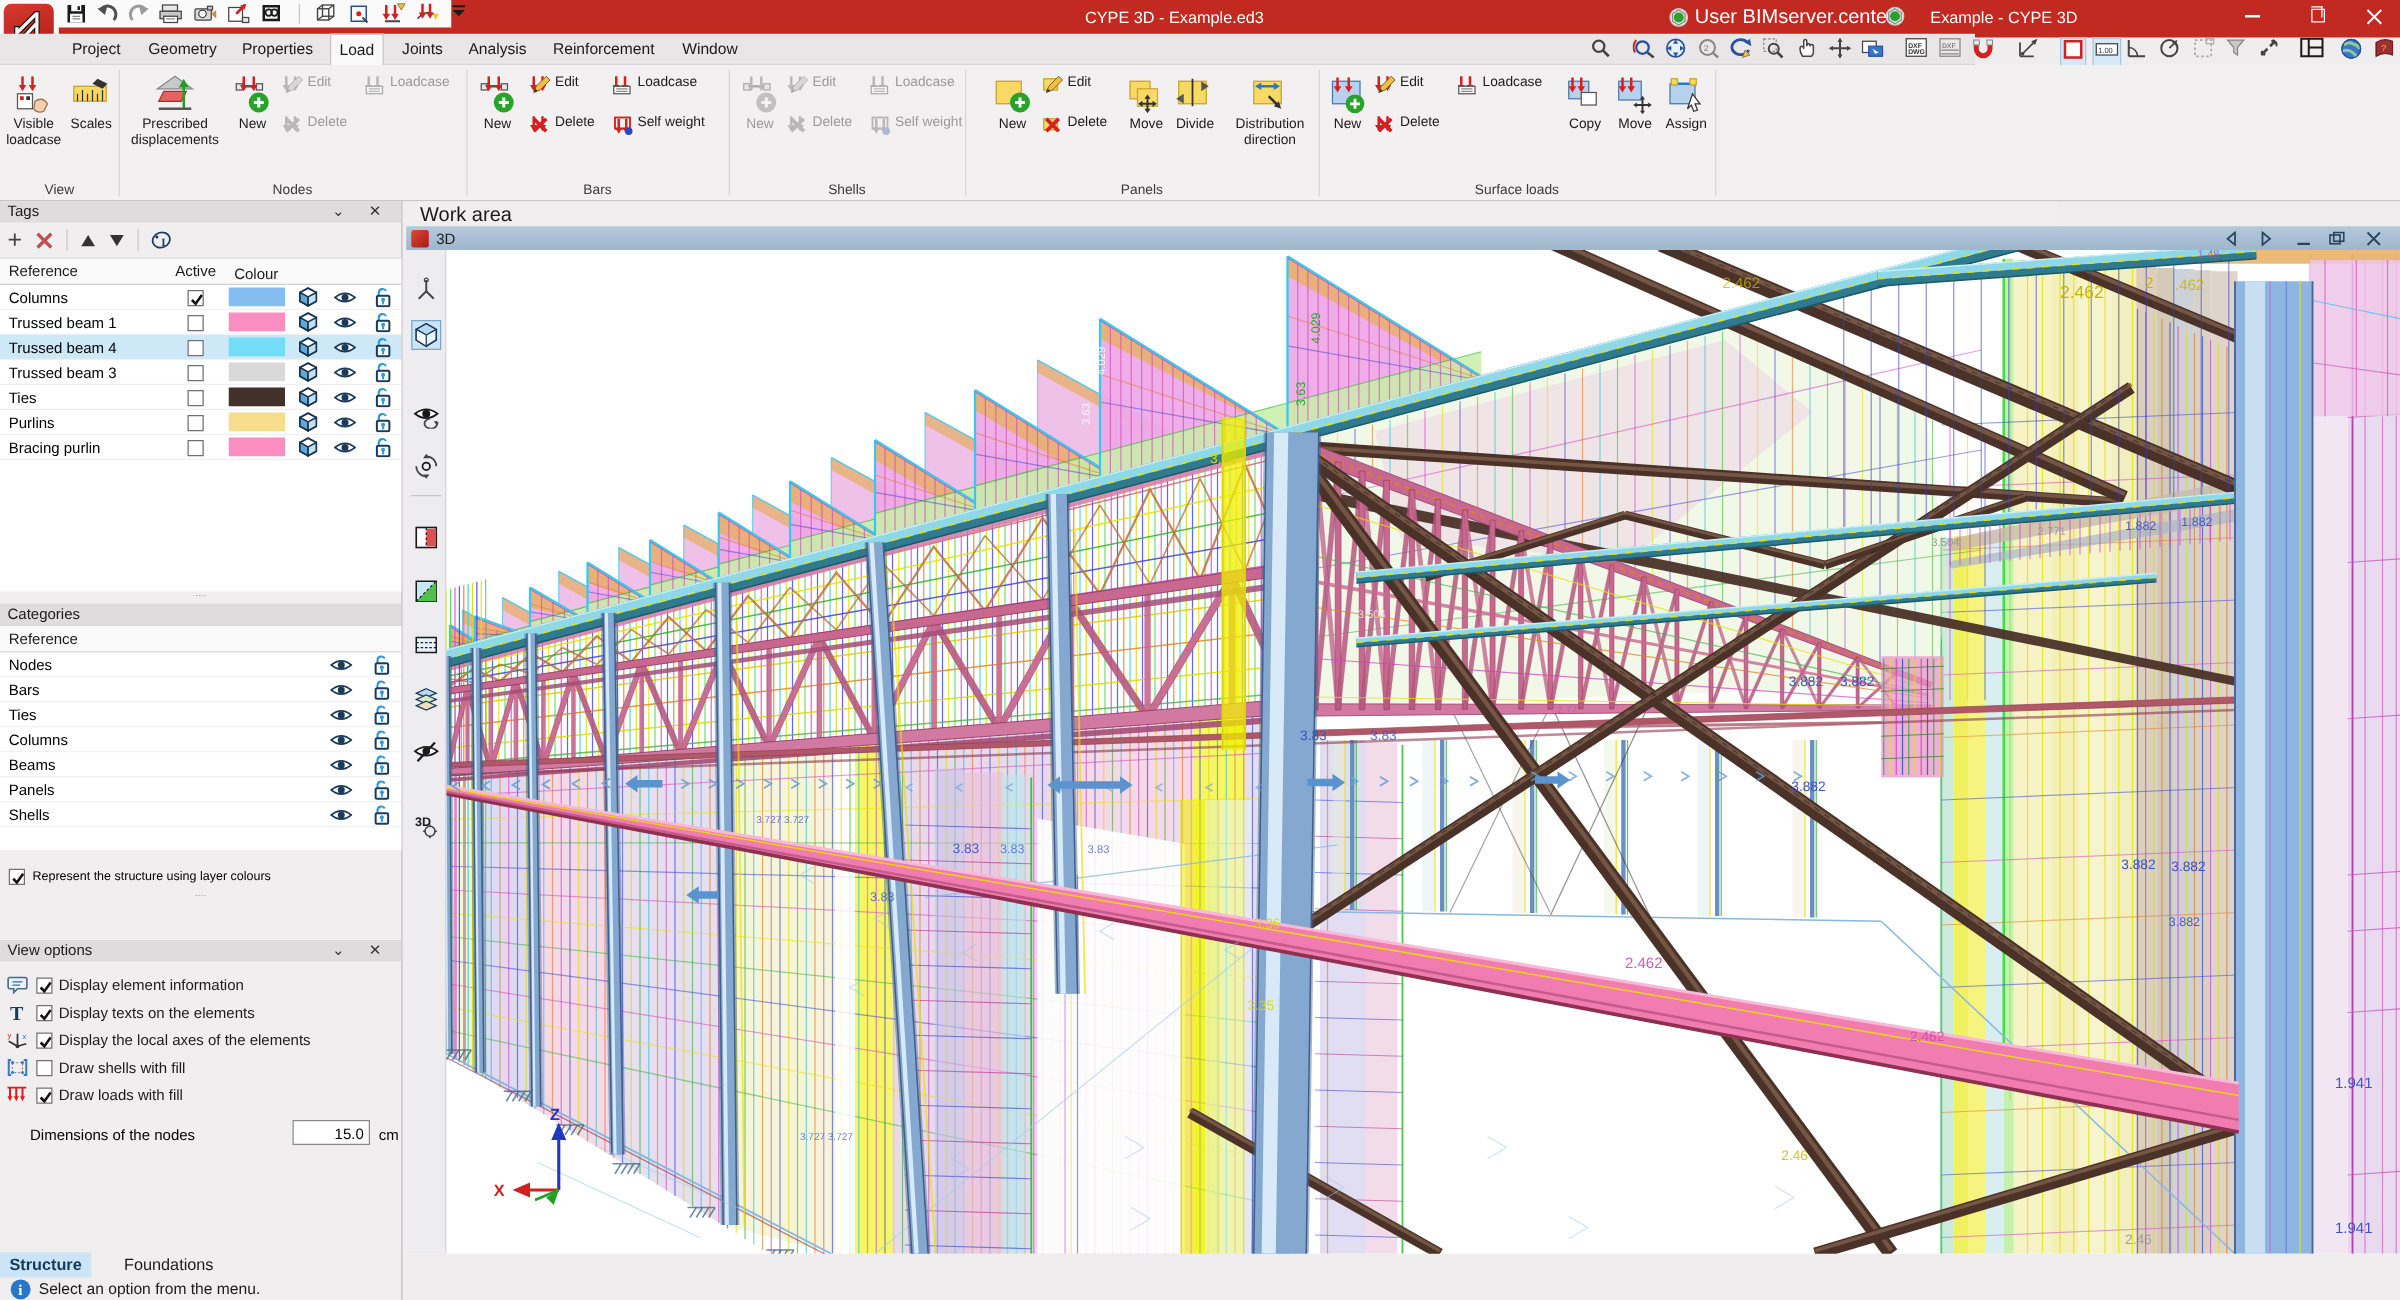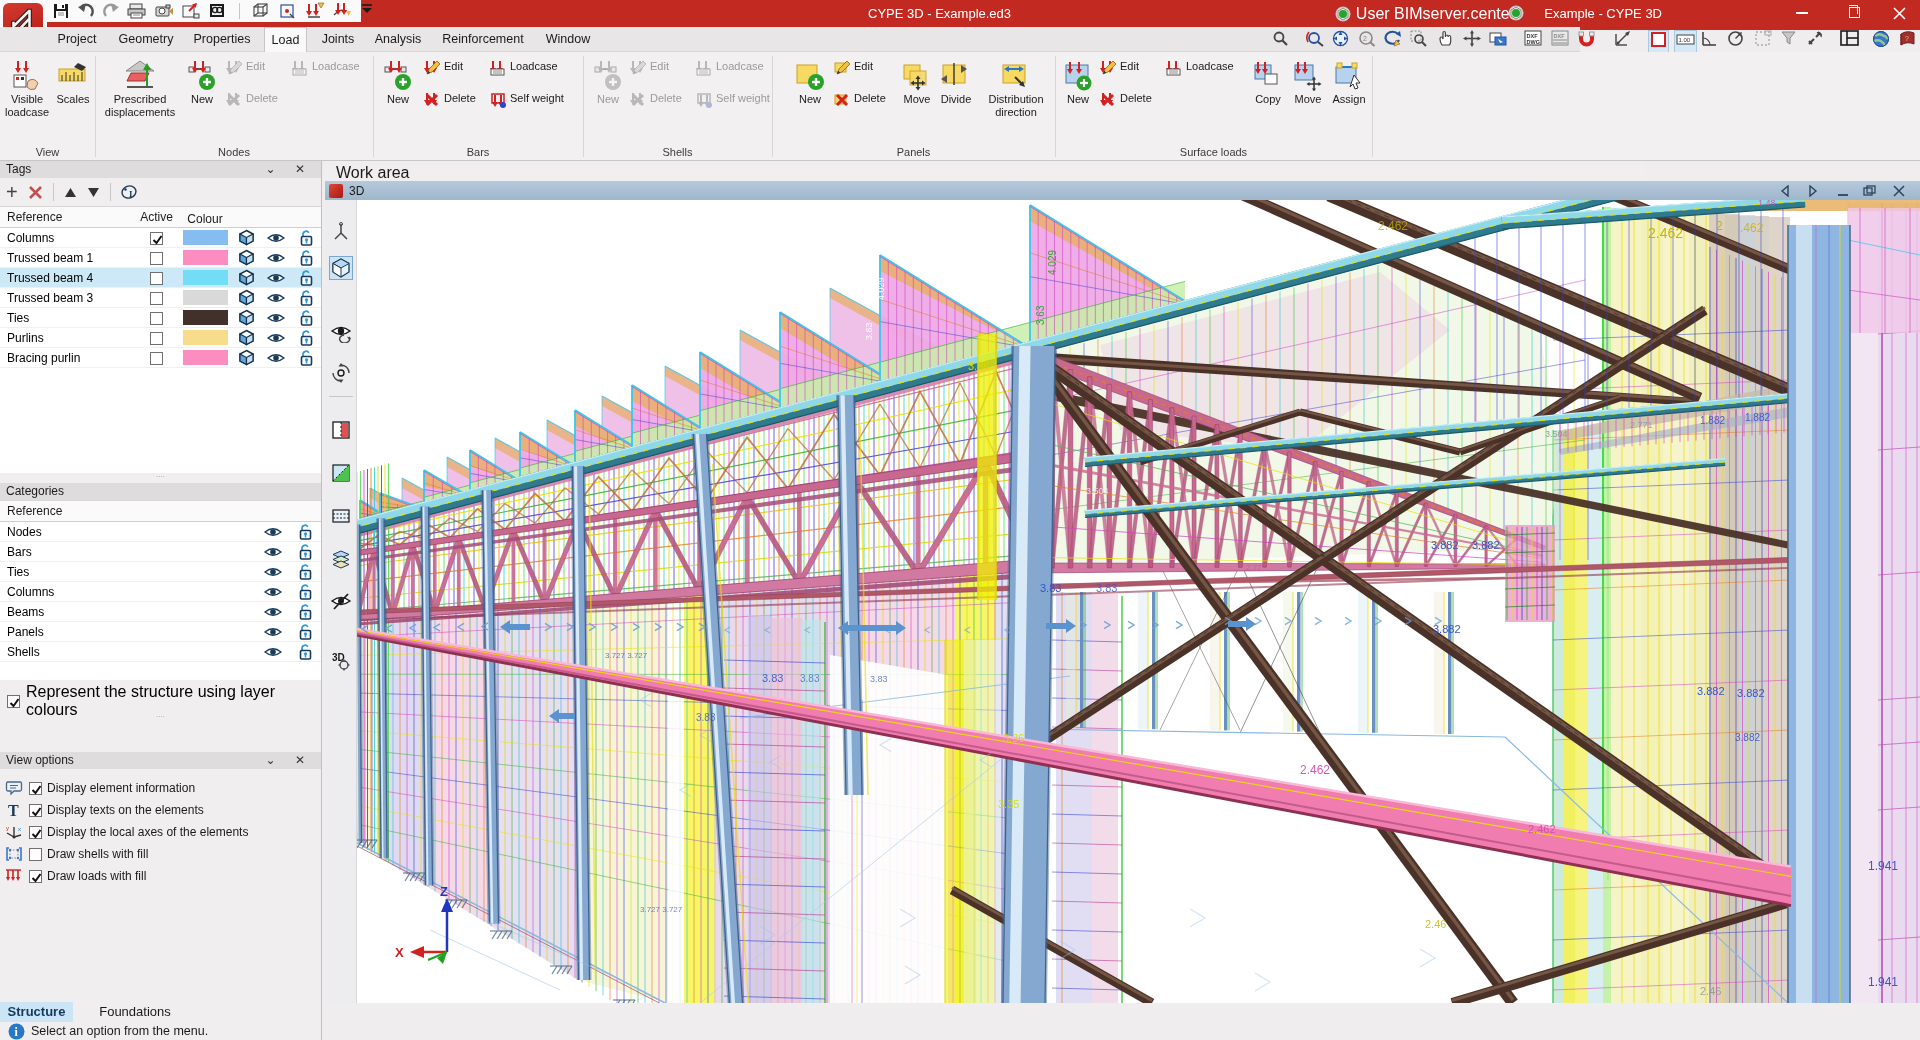--- a/index.html
+++ b/index.html
@@ -1113,21 +1113,21 @@
               <path d="M4 7.5 L4 5.2 A3.1 3.1 0 0 1 9.8 3.8" fill="none" stroke="#2E9AD8" stroke-width="1.7"></path>
               <rect x="2.5" y="7.5" width="10" height="8.5" rx="1.2" fill="#fff" stroke="#1a3a5c" stroke-width="1.6"></rect>
               <circle cx="7.5" cy="10.8" r="1.6" fill="#2E9AD8"></circle>
               <rect x="6.7" y="11.5" width="1.6" height="3" fill="#2E9AD8"></rect>
             </svg>
           </div>
         </div>
     <div style="height:18px;background:#fff"></div>
   </div>
   <div style="height:10px"></div>
-  <div style="display:flex;align-items:center;gap:6px;padding-left:7px;height:22px;font-size:16px">
+  <div style="display:flex;align-items:center;gap:6px;padding-left:7px;height:22px;font-size:10px">
     <span class="cb2"><svg width="13" height="13" viewBox="0 0 13 13">
             <polyline points="2.5,7 5.5,10 10.5,3" fill="none" stroke="#111" stroke-width="2"></polyline>
           </svg></span>
     <span>Represent the structure using layer colours</span>
       </div>
   <div style="height:8px;text-align:center;color:#999;font-size:8px;line-height:5px">....</div>
  </div>
  <div id="vo-wrap">
   <div class="phdr">View options<span class="pctl">⌄&nbsp;✕</span></div>
   <div style="height:8px"></div>
@@ -1199,20 +1199,25 @@
               <polygon points="13,13 11,9 15,9"></polygon>
             </g>
             <line x1="1" y1="2" x2="16" y2="2" stroke="#D42020" stroke-width="1.4"></line>
           </svg>
         </span>
         <span class="cb2"><svg width="13" height="13" viewBox="0 0 13 13">
             <polyline points="2.5,7 5.5,10 10.5,3" fill="none" stroke="#111" stroke-width="2"></polyline>
           </svg></span>
         <span class="vot">Draw loads with fill</span>
       </div>
+  <div class="formrow" style="margin-top:7px">
+    <span style="position:absolute;left:24px;top:7px">Dimensions of the nodes</span>
+    <input class="finput" style="left: 234px; top: 2px;" value="15.0">
+    <span style="position:absolute;left:303px;top:7px">cm</span>
+  </div>
  </div>
  <div id="botttabs">
    <div id="stattab">Structure</div>
    <div id="foundtab">Foundations</div>
  </div>
  <div id="statusline">
    <svg width="17" height="17" viewBox="0 0 17 17" style="">
         <circle cx="8.5" cy="8.5" r="8" fill="#2878C8"></circle>
         <text x="6.5" y="13" font-size="12" fill="#fff" font-family="Liberation Serif" font-weight="bold">i</text>
       </svg>

